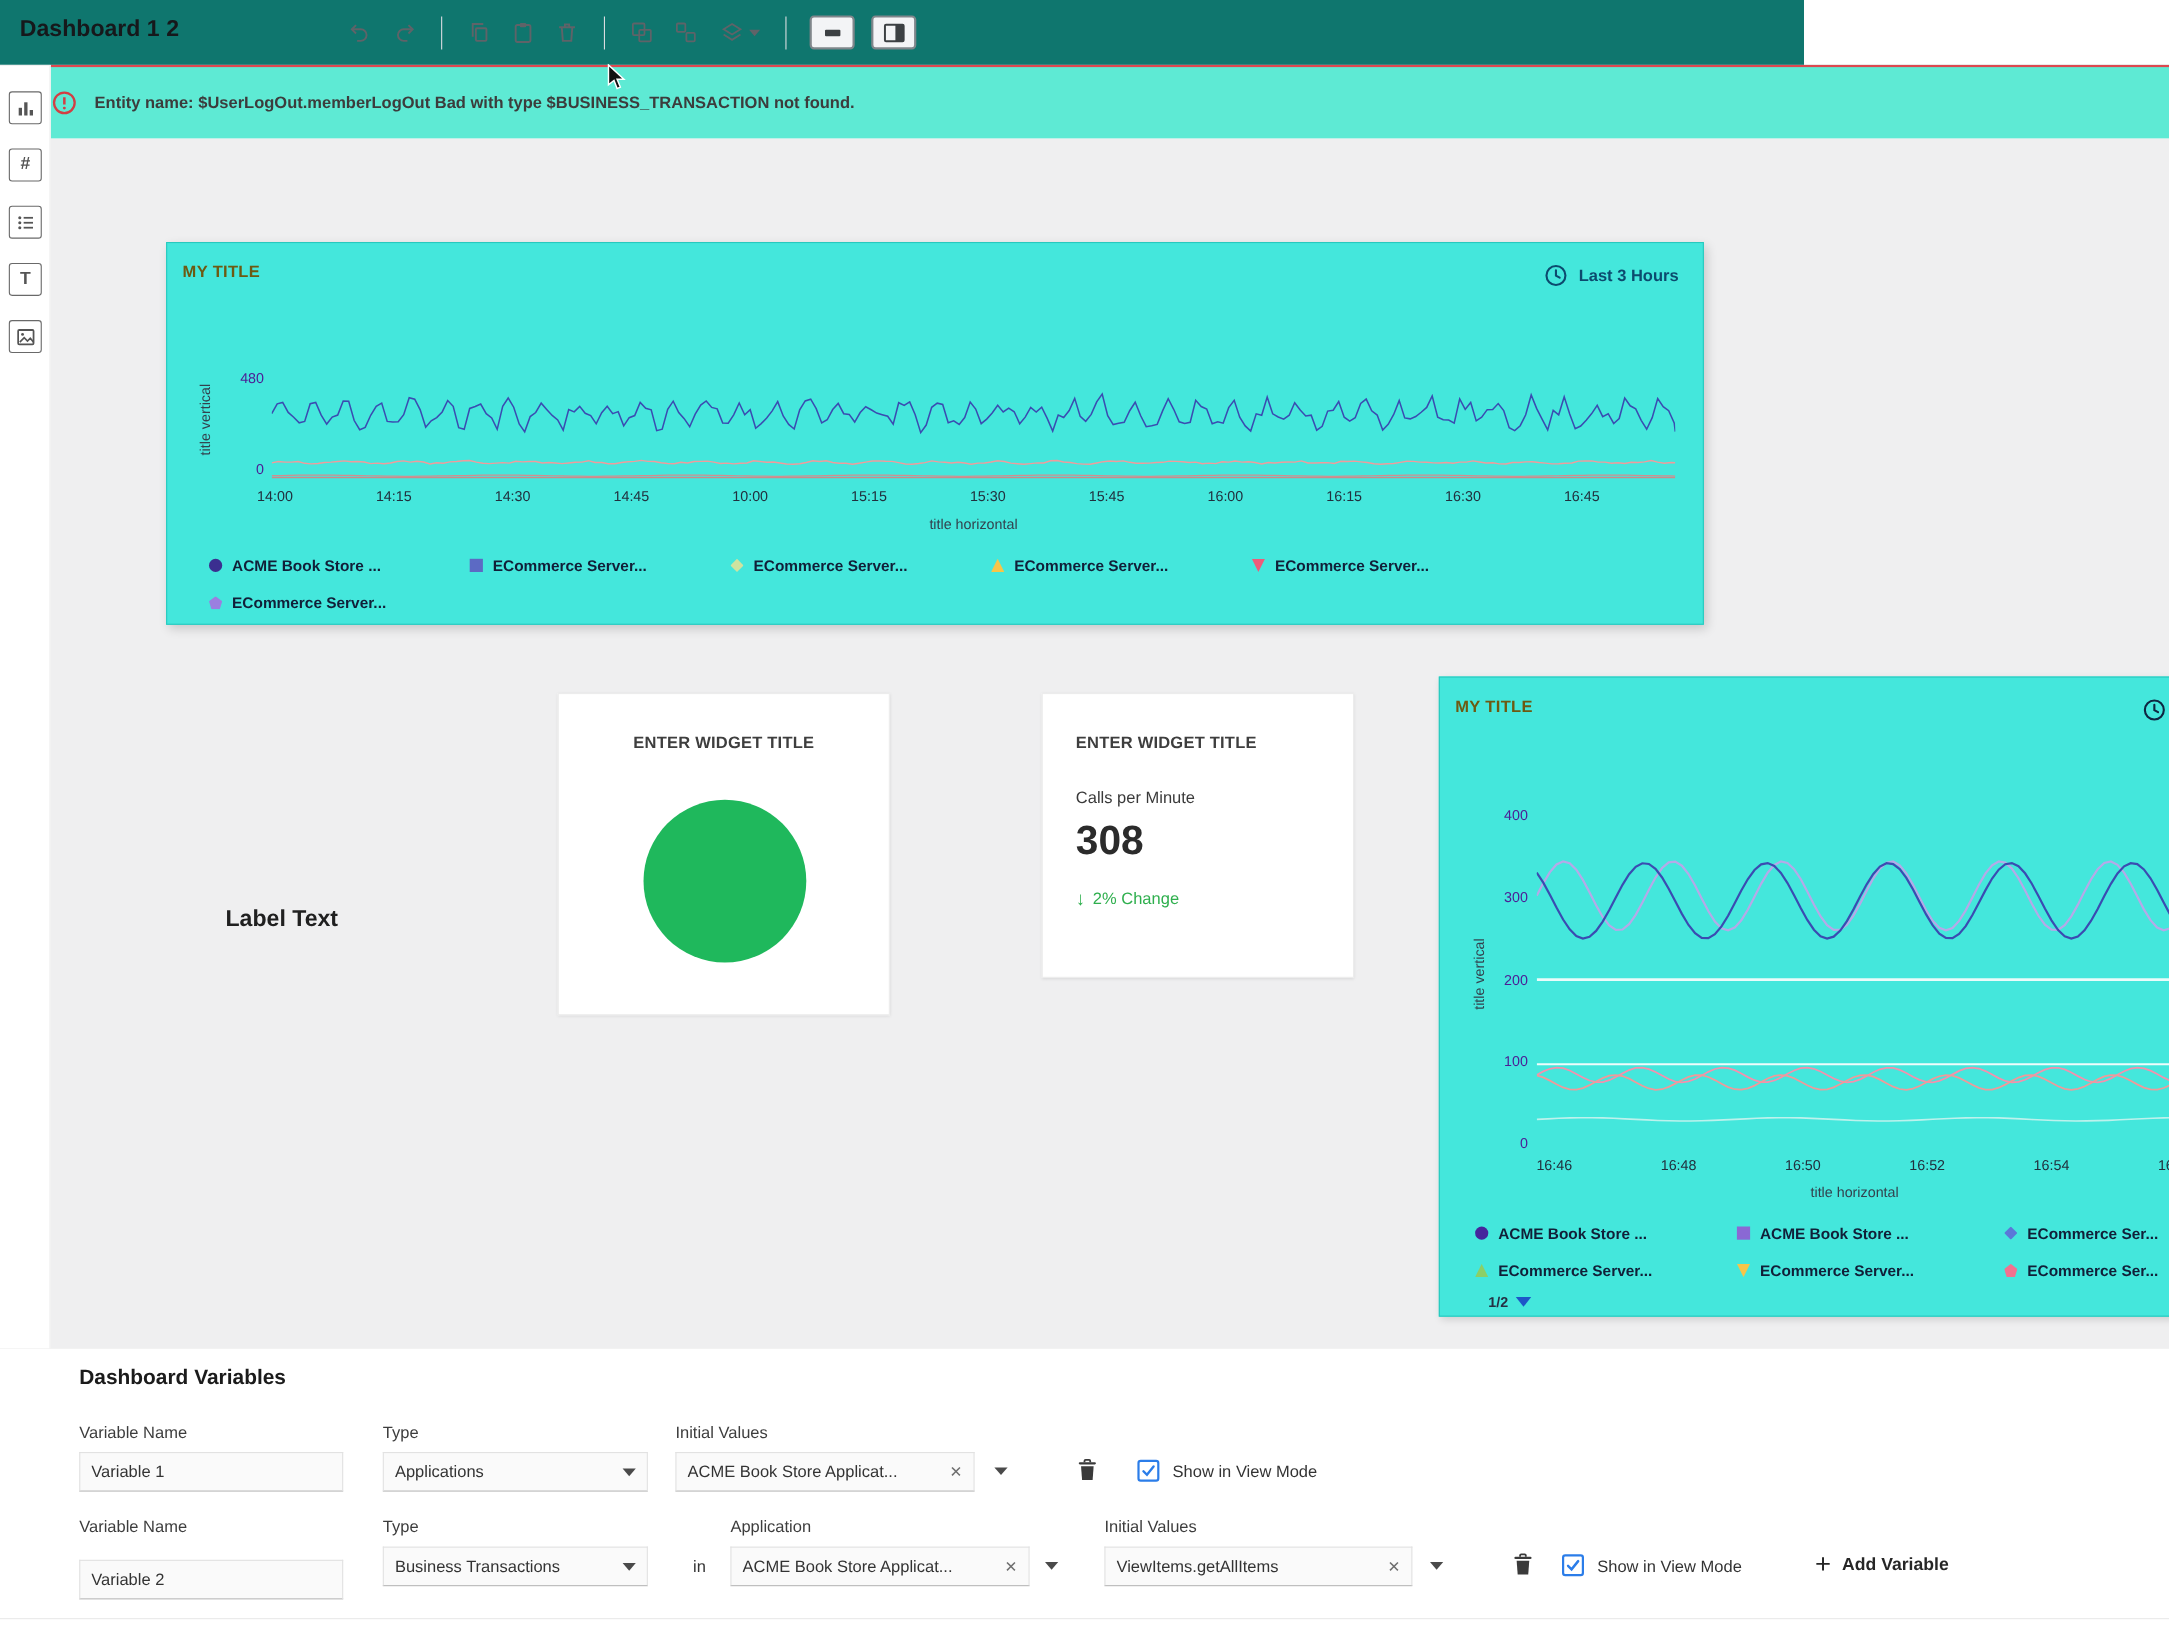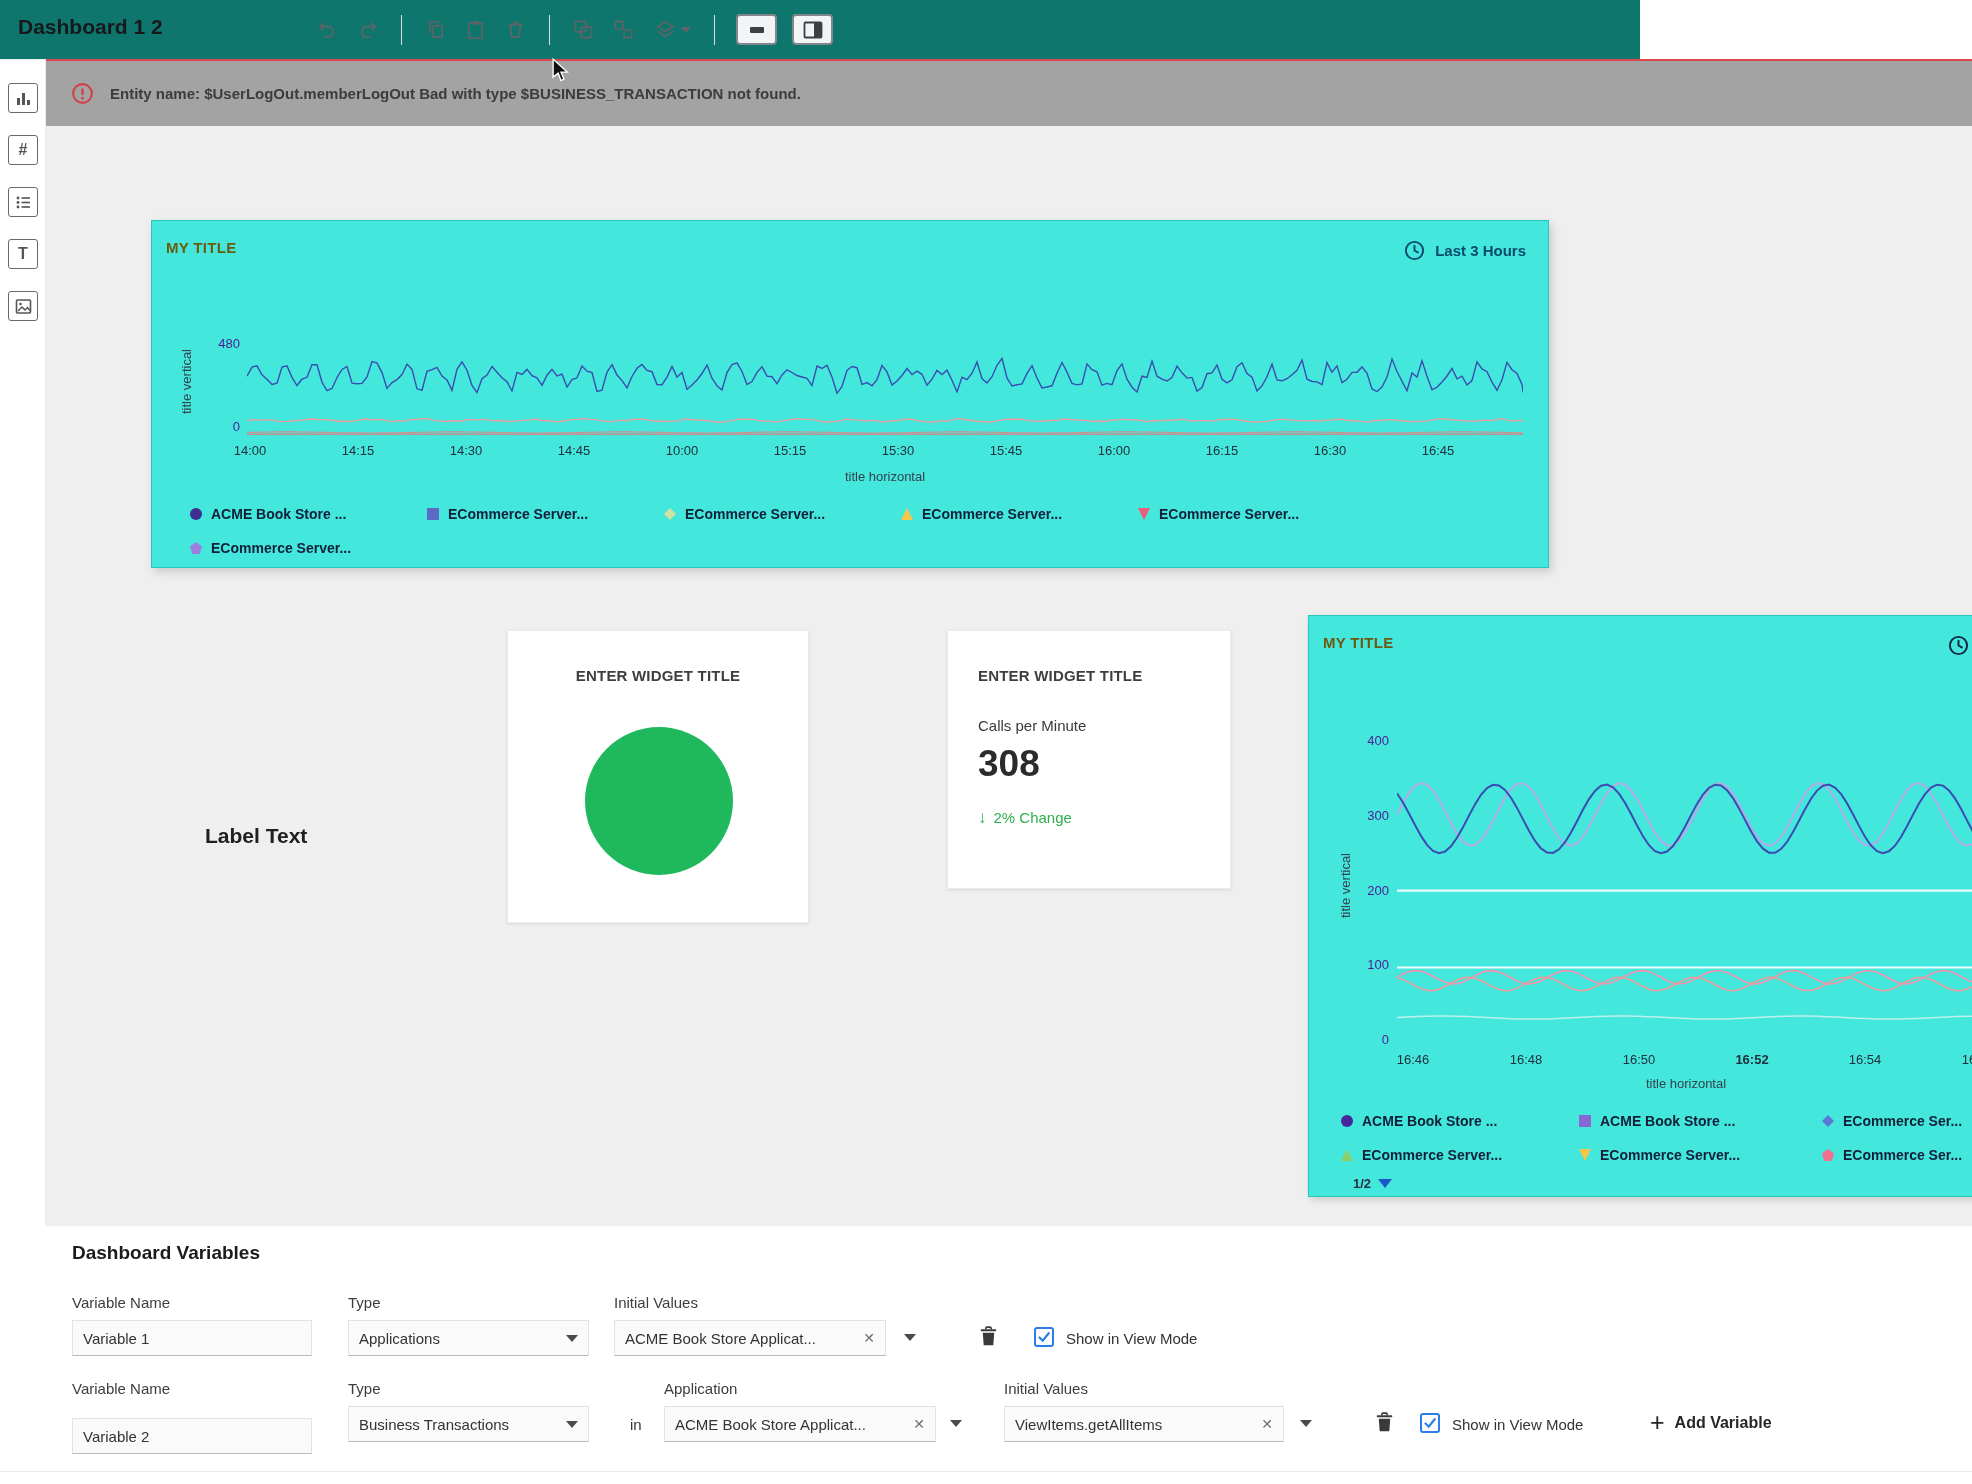--- a/index.html
+++ b/index.html
@@ -10,21 +10,21 @@
 .tb-title{position:absolute;left:18px;top:15px;font-size:21px;font-weight:700;color:#16181b}
 .tb-tools{position:absolute;left:310px;top:0;height:59px;display:flex;align-items:center;gap:5px}
 .tb-btn{width:35px;height:35px;border:none;background:transparent;display:flex;align-items:center;justify-content:center;color:#5f6368;cursor:pointer;padding:0}
 .tb-btn svg{width:23px;height:23px;display:block}
 .tb-sep{width:1px;height:30px;background:#dadce0;margin:0 11px}
 .tb-box{width:41px;height:31px;border:2px solid #80868b;border-radius:4px;background:#f3f4f6;display:flex;align-items:center;justify-content:center;margin:0 5px;cursor:pointer;padding:0}
 .tb-box svg{width:24px;height:20px;display:block}
 .layers-wrap{display:flex;align-items:center;gap:4px}
 .small-caret{width:0;height:0;border-left:5px solid transparent;border-right:5px solid transparent;border-top:6px solid #5f6368}
 
-.banner{position:absolute;left:46px;top:59px;width:1926px;height:67px;background:#a3a3a3;border-top:2px solid #dd4850;display:flex;align-items:center;gap:15px;padding-left:24px}
+.banner{position:absolute;left:46px;top:59px;width:1926px;height:67px;background:#5eead4;border-top:2px solid #dd4850;display:flex;align-items:center;gap:15px;}
 .banner svg{width:25px;height:25px;flex:0 0 25px}
 .banner-text{font-size:15px;font-weight:700;color:#3c3c3c}
 
 .side{position:absolute;left:0;top:59px;width:46px;height:1167px;background:#fff;border-right:1px solid #ececec;border-top:1px solid #f0f0f0}
 .side-btn{position:absolute;left:8px;width:30px;height:30px;border:1.6px solid #696969;border-radius:3px;background:#fff;color:#555;display:flex;align-items:center;justify-content:center;cursor:pointer;font-weight:700;font-size:16px;padding:0}
 .side-btn svg{width:21px;height:21px;display:block}
 
 .canvas{position:absolute;left:46px;top:126px;width:1926px;height:1100px;background:#efeff0;overflow:hidden}
 .widget{position:absolute;background:#fff;border:1px solid #ececec}
 .teal{background:#44e7dc;border:1px solid #27c9be}
@@ -302,21 +302,21 @@
         <path d="M0.0,287.6L10.0,287.1L20.0,286.6L30.0,286.3L40.0,286.1L50.0,286.1L60.0,286.3L70.0,286.6L80.0,287.1L90.0,287.6L100.0,288.1L110.0,288.6L120.0,288.9L130.0,289.1L140.0,289.1L150.0,288.9L160.0,288.5L170.0,288.1L180.0,287.6L190.0,287.1L200.0,286.6L210.0,286.3L220.0,286.1L230.0,286.1L240.0,286.3L250.0,286.7L260.0,287.1L270.0,287.6L280.0,288.1L290.0,288.6L300.0,288.9L310.0,289.1L320.0,289.1L330.0,288.9L340.0,288.5L350.0,288.1L360.0,287.5L370.0,287.0L380.0,286.6L390.0,286.3L400.0,286.1L410.0,286.1L420.0,286.3L430.0,286.7L440.0,287.1L450.0,287.7L460.0,288.2L470.0,288.6L480.0,288.9L490.0,289.1L500.0,289.0L510.0,288.8L520.0,288.5L530.0,288.0L540.0,287.5L550.0,287.0L560.0,286.6L570.0,286.3L578.0,286.1" fill="none" stroke="#bdf2ec" stroke-width="1.5"></path>
       </svg>
     <div class="xlab" id="ts2-xlab">title horizontal</div>
     <div class="pager">
       <span>1/2</span>
       <span class="pager-caret"></span>
     </div>
   <span class="xtick" style="left: 66px; top: 436px;">16:46</span>
       <span class="xtick" style="left: 179px; top: 436px;">16:48</span>
       <span class="xtick" style="left: 292px; top: 436px;">16:50</span>
-      <span class="xtick" style="left: 405px; top: 436px; font-weight: bold;">16:52</span>
+      <span class="xtick" style="left: 405px; top: 436px;">16:52</span>
       <span class="xtick" style="left: 518px; top: 436px;">16:54</span>
       <span class="xtick" style="left: 631px; top: 436px;">16:56</span>
       <span class="ytick" style="left: 24px; top: 117px;">400</span>
       <span class="ytick" style="left: 24px; top: 192px;">300</span>
       <span class="ytick" style="left: 24px; top: 267px;">200</span>
       <span class="ytick" style="left: 24px; top: 341px;">100</span>
       <span class="ytick" style="left: 24px; top: 416px;">0</span>
       <div class="legend-item" style="left: 32px; top: 496px;">
         <span class="marker circle" style="background: rgb(69, 38, 156);"></span>
         <span class="legend-label">ACME Book Store ...</span>

